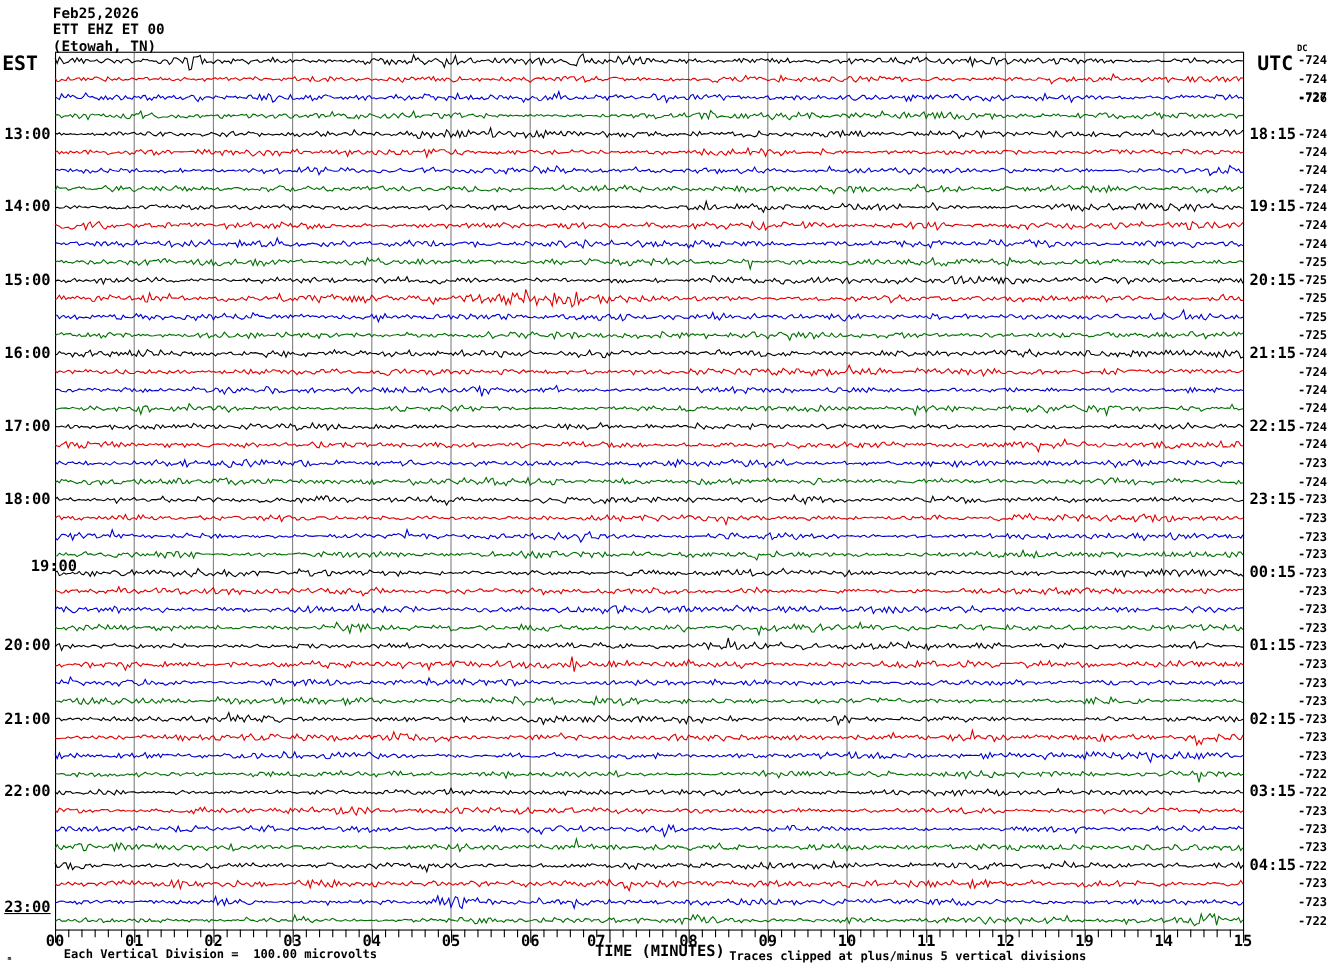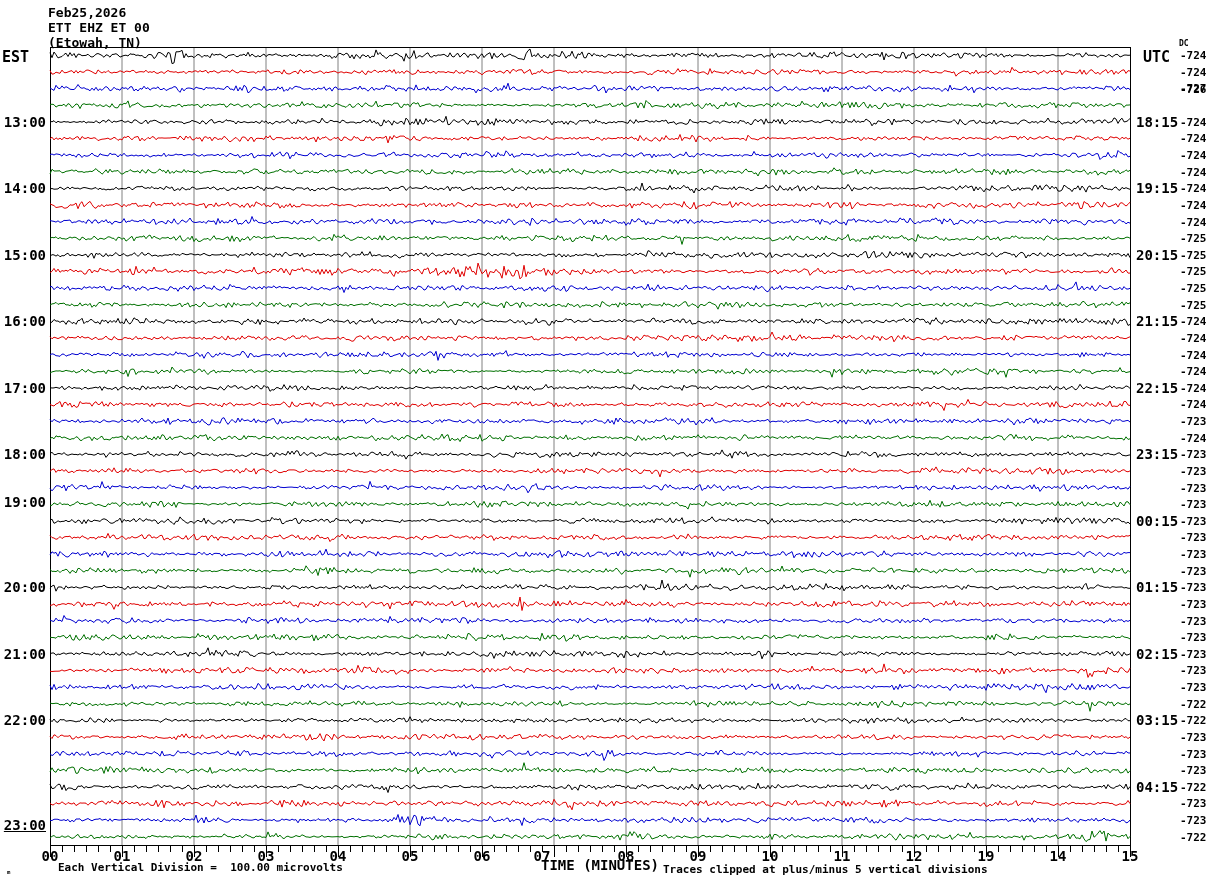--- a/index.html
+++ b/index.html
@@ -4,21 +4,21 @@
 <style>
   html,body{margin:0;padding:0;background:#ffffff;}
   #app{
     position:relative;width:1210px;height:886px;background:#ffffff;
     font-family:"DejaVu Sans Mono",monospace;color:#000;overflow:hidden;
   }
   .hdr{position:absolute;left:48px;font-weight:bold;font-size:13px;line-height:15px;white-space:pre;}
   #hdr-date{top:5px;}
   #hdr-station{top:20px;}
   #hdr-location{top:35px;}
-  .zone-hdr{position:absolute;font-weight:bold;font-size:15px;}
+  .zone-hdr{position:absolute;font-weight:bold;font-size:18px;}
   #est-label{left:2px;top:48px;}
   #utc-label{left:1143px;top:48px;}
   #dc-label{left:1179px;top:39px;font-weight:bold;font-size:8px;}
   .hour-label{
     position:absolute;font-weight:bold;font-size:14px;white-space:pre;
     transform:translateY(-50%);
   }
   .hour-left{left:0;width:46px;text-align:right;padding-right:3px;}
   .hour-right{left:1136px;text-align:left;}
   .dc-val{
@@ -206,21 +206,21 @@
       <polyline points="50,838.1 52,836.3 54,835.5 56,837.4 58,837.3 60,837.4 62,835.8 64,837.1 66,837.1 68,835.8 70,837.2 72,838.4 74,837.7 76,835.8 78,834.3 80,837.6 82,837.6 84,836.6 86,837.2 88,837.7 90,835.4 92,835.4 94,838.7 96,837.7 98,837.4 100,837.9 102,835.3 104,837.9 106,836.7 108,837.9 110,836.6 112,837.2 114,837.9 116,836.4 118,835.6 120,836.8 122,835.6 124,837.5 126,838.4 128,835.3 130,835.9 132,837.8 134,837.7 136,835.3 138,837.6 140,837.2 142,837.5 144,837.1 146,838.6 148,836.3 150,836.9 152,835.3 154,836.0 156,836.4 158,837.0 160,835.9 162,837.1 164,836.8 166,836.1 168,837.1 170,836.7 172,838.2 174,836.0 176,836.3 178,835.9 180,836.5 182,836.3 184,836.1 186,837.4 188,836.1 190,838.4 192,836.1 194,836.5 196,836.7 198,837.0 200,835.8 202,836.5 204,837.4 206,836.8 208,836.6 210,837.1 212,836.2 214,836.7 216,836.0 218,836.8 220,836.7 222,836.6 224,833.9 226,835.3 228,836.7 230,836.5 232,837.3 234,837.9 236,836.4 238,836.6 240,835.3 242,837.8 244,836.2 246,834.4 248,835.8 250,836.3 252,837.6 254,837.9 256,836.0 258,836.5 260,836.0 262,837.4 264,837.0 266,837.5 268,831.9 270,836.9 272,835.6 274,836.3 276,833.3 278,837.0 280,835.1 282,837.5 284,838.7 286,836.8 288,836.1 290,837.2 292,837.4 294,836.7 296,835.5 298,836.3 300,836.6 302,834.8 304,835.7 306,836.9 308,837.0 310,837.4 312,836.8 314,836.0 316,836.9 318,837.2 320,836.8 322,835.4 324,837.1 326,836.9 328,836.4 330,836.7 332,836.9 334,836.8 336,836.7 338,836.6 340,837.0 342,836.2 344,837.7 346,837.3 348,837.1 350,836.4 352,836.5 354,836.8 356,836.4 358,836.7 360,837.9 362,836.5 364,836.7 366,836.3 368,835.7 370,836.0 372,836.3 374,835.8 376,838.1 378,836.8 380,837.5 382,837.2 384,835.1 386,835.8 388,837.3 390,836.6 392,835.2 394,836.2 396,836.0 398,837.0 400,835.8 402,836.7 404,836.6 406,838.3 408,835.0 410,836.5 412,836.5 414,837.1 416,837.5 418,834.2 420,834.2 422,836.9 424,837.2 426,837.2 428,835.2 430,837.1 432,839.9 434,839.3 436,835.2 438,838.7 440,835.4 442,839.1 444,834.7 446,834.6 448,837.7 450,835.6 452,837.7 454,837.2 456,837.0 458,838.4 460,836.4 462,836.1 464,836.9 466,836.3 468,838.3 470,837.6 472,835.6 474,835.6 476,836.8 478,837.8 480,837.4 482,837.1 484,836.6 486,835.9 488,836.2 490,838.1 492,838.3 494,834.5 496,837.2 498,837.2 500,837.4 502,837.6 504,834.1 506,835.5 508,835.8 510,836.4 512,838.5 514,835.8 516,834.9 518,836.4 520,836.9 522,838.7 524,836.2 526,835.5 528,837.7 530,837.5 532,835.1 534,835.3 536,835.6 538,837.8 540,835.9 542,836.4 544,835.7 546,837.9 548,838.7 550,837.5 552,836.7 554,834.6 556,835.9 558,834.6 560,838.8 562,836.8 564,838.0 566,836.5 568,836.4 570,835.7 572,837.3 574,836.2 576,836.1 578,835.1 580,839.1 582,835.6 584,834.6 586,836.4 588,835.5 590,836.0 592,836.5 594,836.6 596,836.5 598,837.2 600,838.7 602,836.1 604,836.5 606,838.3 608,835.9 610,836.7 612,835.9 614,838.7 616,836.2 618,835.1 620,840.1 622,835.1 624,834.8 626,835.4 628,836.3 630,831.7 632,835.7 634,831.7 636,833.7 638,837.6 640,834.0 642,839.0 644,838.3 646,835.4 648,833.5 650,835.5 652,839.0 654,838.3 656,837.5 658,837.0 660,835.2 662,836.7 664,835.0 666,835.0 668,837.9 670,837.5 672,836.6 674,838.7 676,836.4 678,836.1 680,836.6 682,838.0 684,835.8 686,836.7 688,837.1 690,837.6 692,838.0 694,837.2 696,836.6 698,838.0 700,837.1 702,835.6 704,835.4 706,837.0 708,836.7 710,836.1 712,837.6 714,836.0 716,836.2 718,836.6 720,836.5 722,837.3 724,836.7 726,835.3 728,835.1 730,836.8 732,836.4 734,836.5 736,836.9 738,837.5 740,838.1 742,836.1 744,836.1 746,836.4 748,837.0 750,835.7 752,836.7 754,837.7 756,836.5 758,835.9 760,837.8 762,835.9 764,838.8 766,836.7 768,837.3 770,834.2 772,839.5 774,834.5 776,834.5 778,835.6 780,837.5 782,835.2 784,837.8 786,838.4 788,835.9 790,836.1 792,834.2 794,836.7 796,837.0 798,835.6 800,836.8 802,837.4 804,836.4 806,837.9 808,837.9 810,836.6 812,836.6 814,835.9 816,836.7 818,837.3 820,836.5 822,837.9 824,836.0 826,836.9 828,835.5 830,836.2 832,836.0 834,837.3 836,834.9 838,837.3 840,836.5 842,835.3 844,838.0 846,837.9 848,837.6 850,836.7 852,839.0 854,836.9 856,836.4 858,835.0 860,838.2 862,834.1 864,836.4 866,836.0 868,836.7 870,837.5 872,836.6 874,835.4 876,834.7 878,838.5 880,835.9 882,835.1 884,837.2 886,837.4 888,834.9 890,833.7 892,835.7 894,838.3 896,840.2 898,837.0 900,833.8 902,836.6 904,839.0 906,836.5 908,835.5 910,836.1 912,836.4 914,838.5 916,834.5 918,837.5 920,835.9 922,834.7 924,834.7 926,836.6 928,839.9 930,835.3 932,836.4 934,836.1 936,837.5 938,834.5 940,836.8 942,837.6 944,838.4 946,837.5 948,837.3 950,834.9 952,839.5 954,837.6 956,836.4 958,833.8 960,835.7 962,835.8 964,835.2 966,837.1 968,837.0 970,832.3 972,836.9 974,838.0 976,836.5 978,837.5 980,836.5 982,836.9 984,838.2 986,836.2 988,836.8 990,836.7 992,836.7 994,837.2 996,836.5 998,835.5 1000,838.0 1002,836.0 1004,837.4 1006,838.2 1008,836.8 1010,837.0 1012,837.6 1014,836.0 1016,836.5 1018,836.8 1020,837.7 1022,835.6 1024,840.2 1026,835.9 1028,836.9 1030,835.8 1032,836.3 1034,838.8 1036,838.3 1038,837.3 1040,838.0 1042,837.3 1044,837.2 1046,835.1 1048,836.4 1050,837.3 1052,836.3 1054,835.9 1056,834.6 1058,838.8 1060,837.4 1062,837.2 1064,836.3 1066,835.9 1068,834.0 1070,838.9 1072,835.1 1074,834.6 1076,838.2 1078,837.9 1080,838.9 1082,834.9 1084,838.8 1086,841.6 1088,839.8 1090,839.5 1092,831.0 1094,837.2 1096,835.6 1098,833.1 1100,830.6 1102,833.9 1104,831.0 1106,841.1 1108,833.0 1110,835.1 1112,836.1 1114,834.9 1116,835.8 1118,836.8 1120,836.7 1122,835.2 1124,836.3 1126,834.2 1128,838.7 1130,836.3" fill="none" stroke="#007000" stroke-width="1"></polyline>
     </svg>
 
   <div id="left-hours">
       <div class="hour-label hour-left" style="top: 121.812px;">13:00</div>
       <div class="hour-label hour-left" style="top: 188.312px;">14:00</div>
       <div class="hour-label hour-left" style="top: 254.812px;">15:00</div>
       <div class="hour-label hour-left" style="top: 321.312px;">16:00</div>
       <div class="hour-label hour-left" style="top: 387.812px;">17:00</div>
       <div class="hour-label hour-left" style="top: 454.312px;">18:00</div>
-      <div class="hour-label hour-left" style="top: 502px;">19:00</div>
+      <div class="hour-label hour-left" style="top: 515px; padding-left: 24px;">19:00</div>
       <div class="hour-label hour-left" style="top: 587.312px;">20:00</div>
       <div class="hour-label hour-left" style="top: 653.812px;">21:00</div>
       <div class="hour-label hour-left" style="top: 720.312px;">22:00</div>
       <div class="hour-label hour-left" style="top: 825px; text-decoration: underline;">23:00</div>
     </div>
   <div id="right-hours">
       <div class="hour-label hour-right" style="top: 121.812px;">18:15</div>
       <div class="hour-label hour-right" style="top: 188.312px;">19:15</div>
       <div class="hour-label hour-right" style="top: 254.812px;">20:15</div>
       <div class="hour-label hour-right" style="top: 321.312px;">21:15</div>

